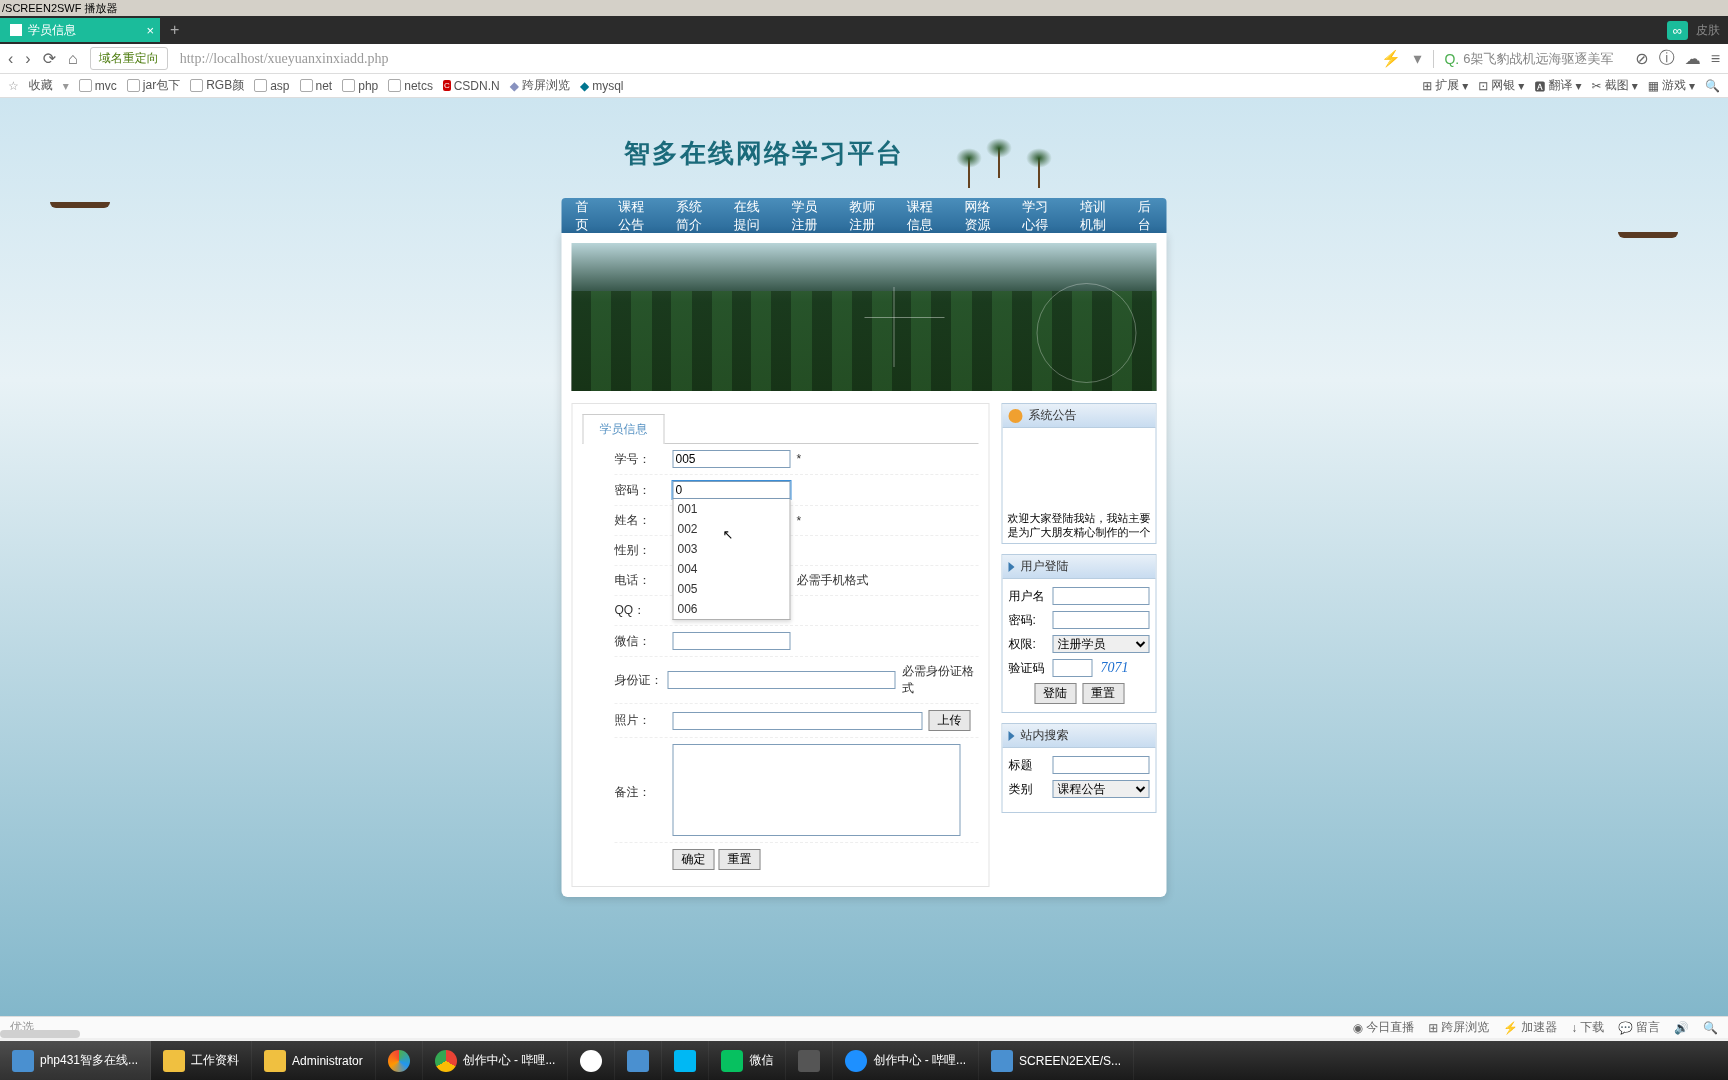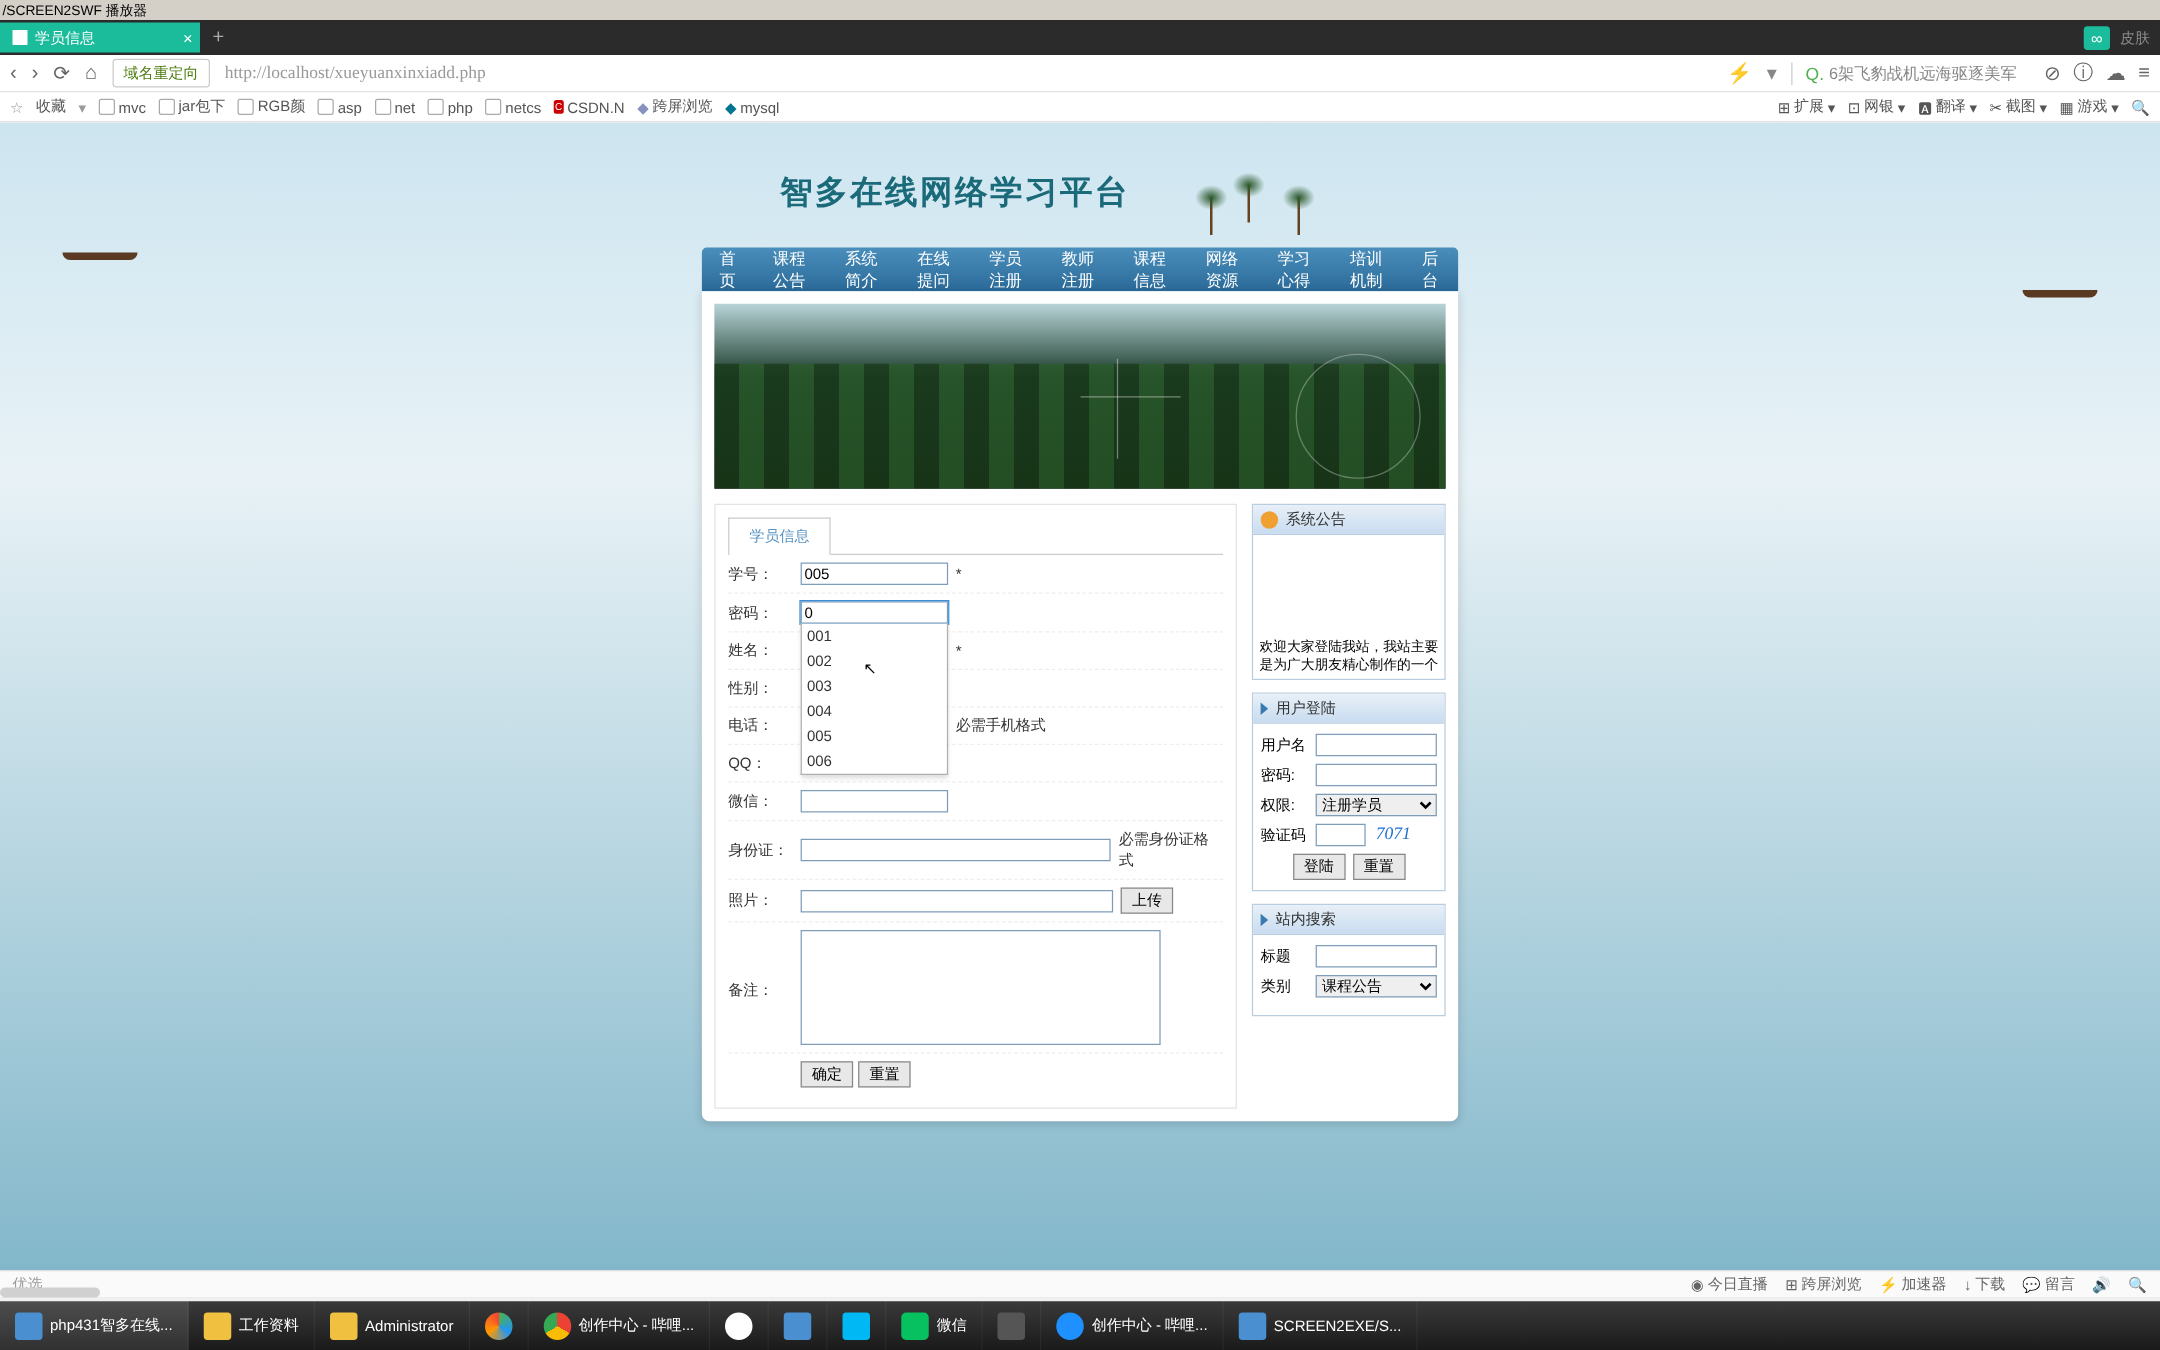--- a/index.html
+++ b/index.html
@@ -54,21 +54,21 @@
 .banner-glow { position: absolute; right: 20px; top: 40px; width: 100px; height: 100px; border: 1px solid rgba(255,255,255,0.3); border-radius: 50%; }
 .banner-cross1 { position: absolute; left: 50%; top: 50%; width: 80px; height: 1px; background: rgba(255,255,255,0.4); }
 .banner-cross2 { position: absolute; left: 55%; top: 30%; width: 1px; height: 80px; background: rgba(255,255,255,0.4); }
 
 .main-cols { display: flex; gap: 12px; margin-top: 12px; }
 .form-col { flex: 1; border: 1px solid #e3e3e3; padding: 0 10px 10px; }
 .side-col { width: 155px; }
 
 .form-tab { margin-top: 10px; display: inline-block; border: 1px solid #ccc; border-bottom: none; padding: 6px 16px; font-size: 12px; color: #5a94c4; background: #fff; }
 .form-body { border-top: 1px solid #ccc; margin-top: -1px; }
-.frow { display: flex; align-items: center; padding: 6px 0; border-bottom: 1px dashed #eee; font-size: 12px; position: relative; }
+.frow { display: flex; align-items: center; padding: 6px 0; border-bottom: 1px dashed #eee; font-size: 12px; position: relative; margin-left: 32px; }
 .frow label { width: 58px; text-align: left; color: #333; }
 .frow input[type=text], .frow input[type=password] { border: 1px solid #7f9db9; height: 18px; padding: 0 2px; font-size: 12px; }
 .w118 { width: 118px; }
 .w250 { width: 250px; }
 .req { color: #333; margin-left: 6px; font-size: 12px; }
 .hint { color: #333; margin-left: 6px; font-size: 12px; }
 textarea { border: 1px solid #7f9db9; width: 288px; height: 92px; font-size: 12px; resize: none; }
 .btn { border: 1px solid #888; background: #e8e8e8; font-size: 12px; padding: 1px 8px; cursor: pointer; }
 
 .autocomplete { position: absolute; top: 24px; left: 58px; width: 118px; border: 1px solid #b0b0b0; border-top: none; background: #fff; z-index: 10; box-shadow: 0 2px 4px rgba(0,0,0,0.15); }

